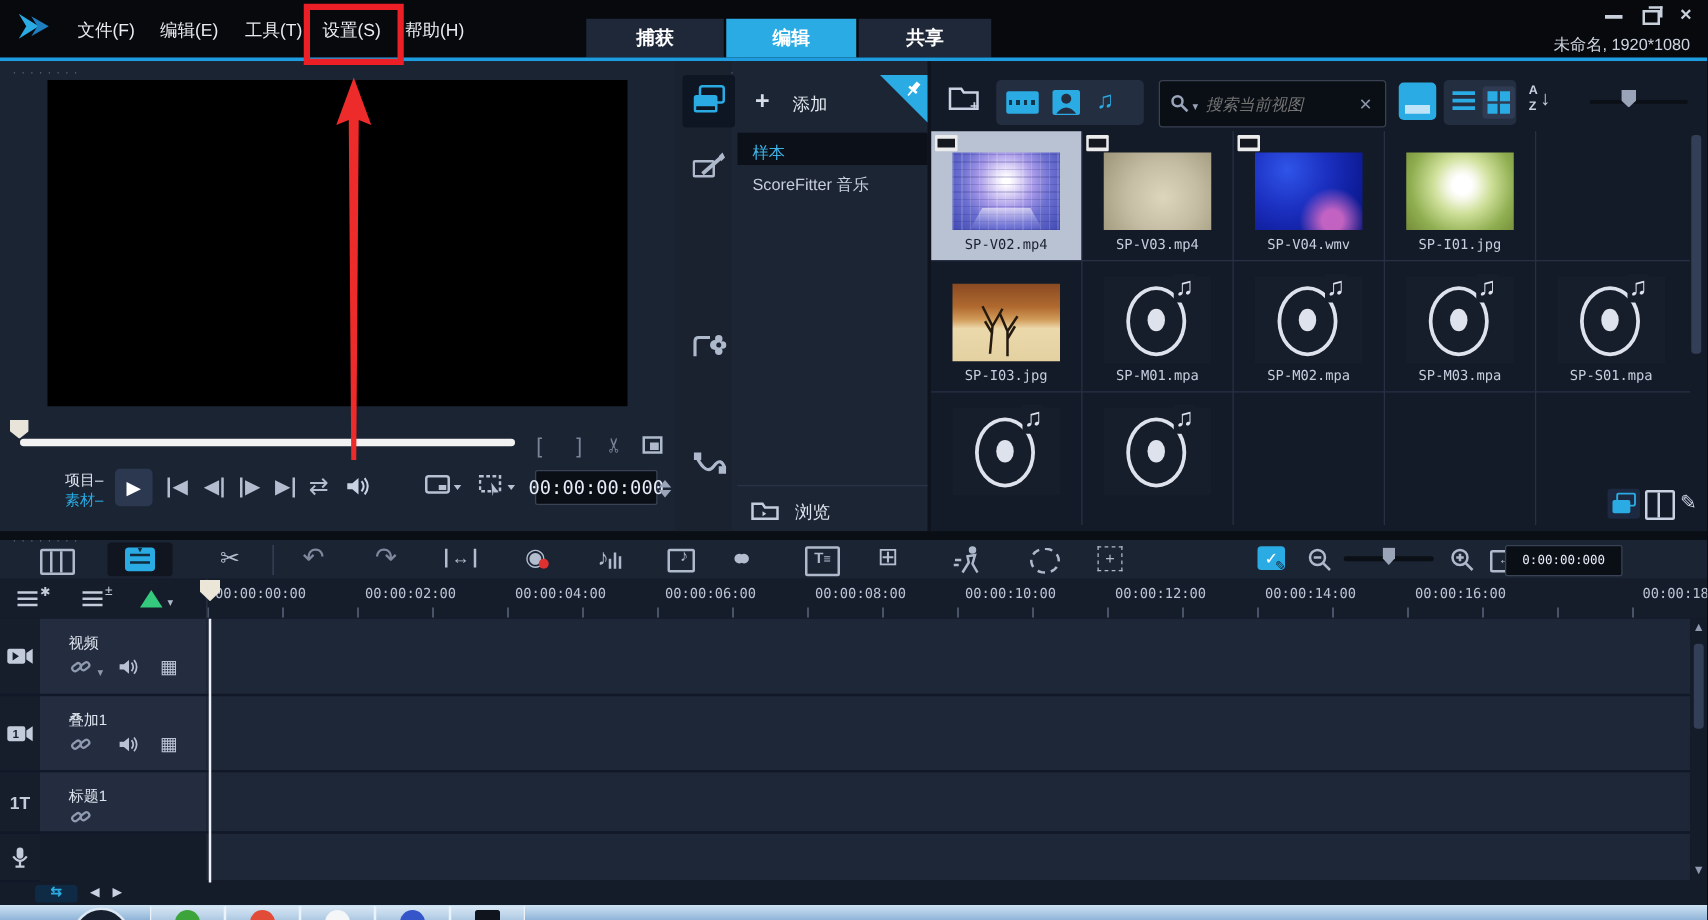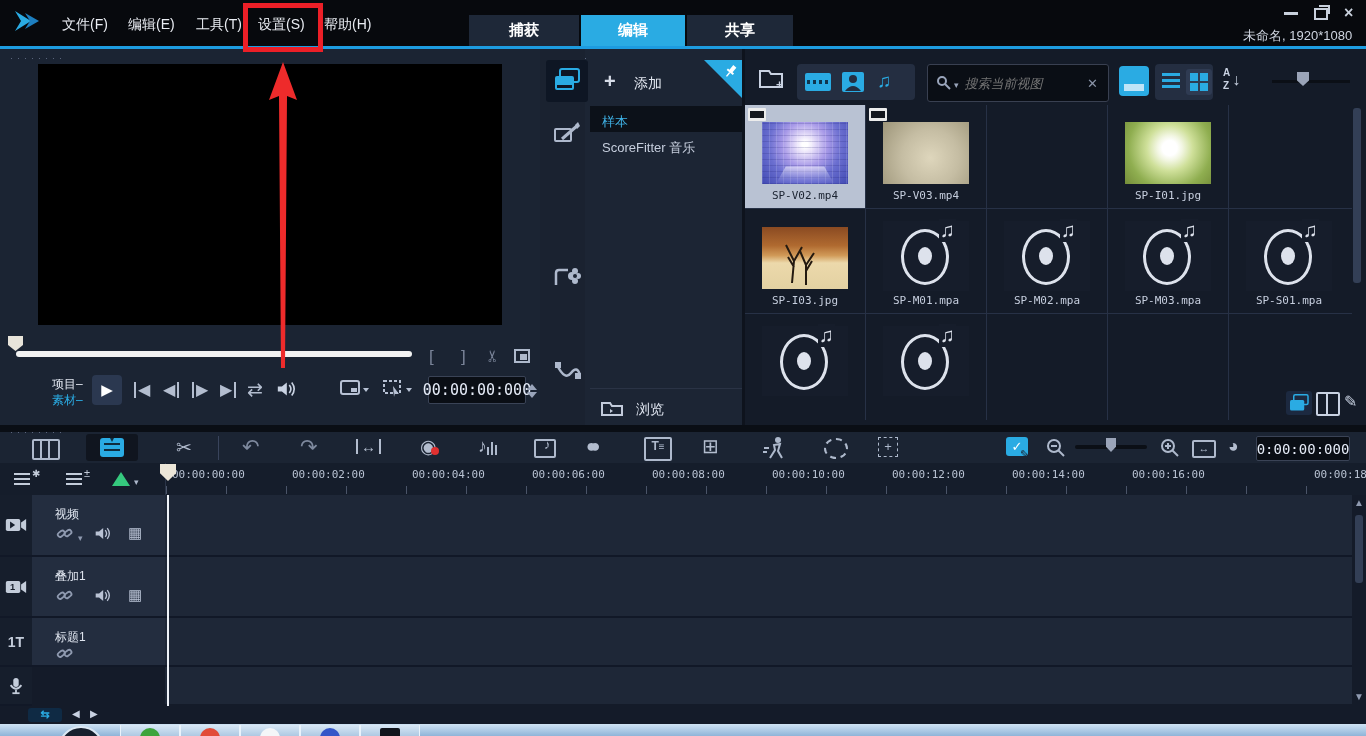--- a/index.html
+++ b/index.html
@@ -274,20 +274,27 @@
       </div>
     <div class="label" style="color:#1a2230">SP-V02.mp4</div>
   </div>
   <div class="abs cell" style="left:866px;top:105px">
     <div class="art" style="background:radial-gradient(circle at 55% 58%,#ded6bc 0%,#c5bda3 48%,#9d9579 100%)"></div>
     <div class="badge">
         <i></i>
       </div>
     <div class="label">SP-V03.mp4</div>
   </div>
+  <div class="abs cell" style="left:987px;top:105px">
+    <div class="art" style="background:radial-gradient(circle at 72% 88%,rgba(225,110,200,.85) 0 10%,rgba(90,90,220,.0) 32%),radial-gradient(circle at 30% 22%,#2f55e8 0%,#1b2fc0 42%,#0e1d9a 75%,#0a1578 100%)"></div>
+    <div class="badge">
+        <i></i>
+      </div>
+    <div class="label">SP-V04.wmv</div>
+  </div>
   <div class="abs cell" style="left:1108px;top:105px">
     <div class="art" style="background:radial-gradient(circle at 52% 42%,#ffffff 0 13%,#f2f6e2 22%,#cfe09a 40%,#8fae50 72%,#748d39 100%)"></div>
     <div class="label">SP-I01.jpg</div>
   </div>
 
   <div class="abs cell" style="left:745px;top:210px">
     <div class="art" style="background:linear-gradient(180deg,#8a4a22 0%,#b06a30 30%,#d19a58 46%,#ecd9ab 58%,#e3d1a2 100%)">
       <svg width="86" height="62" viewBox="0 0 86 62">
           <g stroke="#241a10" fill="none" stroke-width="2">
         <path d="M30 56 L32 34 L24 18 M32 34 L40 20 M32 40 L26 30 M44 58 L44 38 L38 24 M44 38 L52 26 M44 44 L50 34"></path>
@@ -388,21 +395,21 @@
     <div class="abs" style="left:1075px;top:13px;width:72px;height:4px;background:#0b0f16;border-radius:2px"></div>
     <div class="abs" style="left:1106px;top:6px;width:10px;height:14px;background:#9aa4b8;clip-path:polygon(0 0,100% 0,100% 62%,50% 100%,0 62%)"></div>
     <svg class="abs" style="left:1160px;top:6px" width="20" height="20" viewBox="0 0 20 20">
       <circle cx="8" cy="8" r="6" fill="none" stroke="#aeb9cc" stroke-width="2"></circle>
         <line x1="12.5" y1="12.5" x2="18" y2="18" stroke="#aeb9cc" stroke-width="2"></line>
         <line x1="5" y1="8" x2="11" y2="8" stroke="#aeb9cc" stroke-width="2"></line>
         <line x1="8" y1="5" x2="8" y2="11" stroke="#aeb9cc" stroke-width="2"></line>
     </svg>
     <div class="abs" style="left:1192px;top:8px;width:20px;height:14px;border:2px solid #aeb9cc;border-radius:2px;color:#aeb9cc;font-size:11px;text-align:center;line-height:13px">↔</div>
     <span class="abs ic" style="left:1228px;top:5px;font-size:18px">◕</span>
-    <div class="abs tcbox" style="left:1256px;top:4px;width:92px;height:23px;font-size:14px">0:00:00:000</div>
+    <div class="abs tcbox" style="left:1204px;top:4px;width:92px;height:23px;font-size:10px">0:00:00:000</div>
   </div>
 
   <div class="abs" id="ruler-row">
     <div class="abs" style="left:14px;top:8px">
       <div style="width:16px;height:2px;background:#c3ccda;margin:2px 0 3px"></div>
       <div style="width:16px;height:2px;background:#c3ccda;margin-bottom:3px"></div>
       <div style="width:16px;height:2px;background:#c3ccda"></div>
       <span style="position:absolute;left:18px;top:-3px;color:#c3ccda;font-size:10px">✱</span>
     </div>
     <div class="abs" style="left:66px;top:8px">

